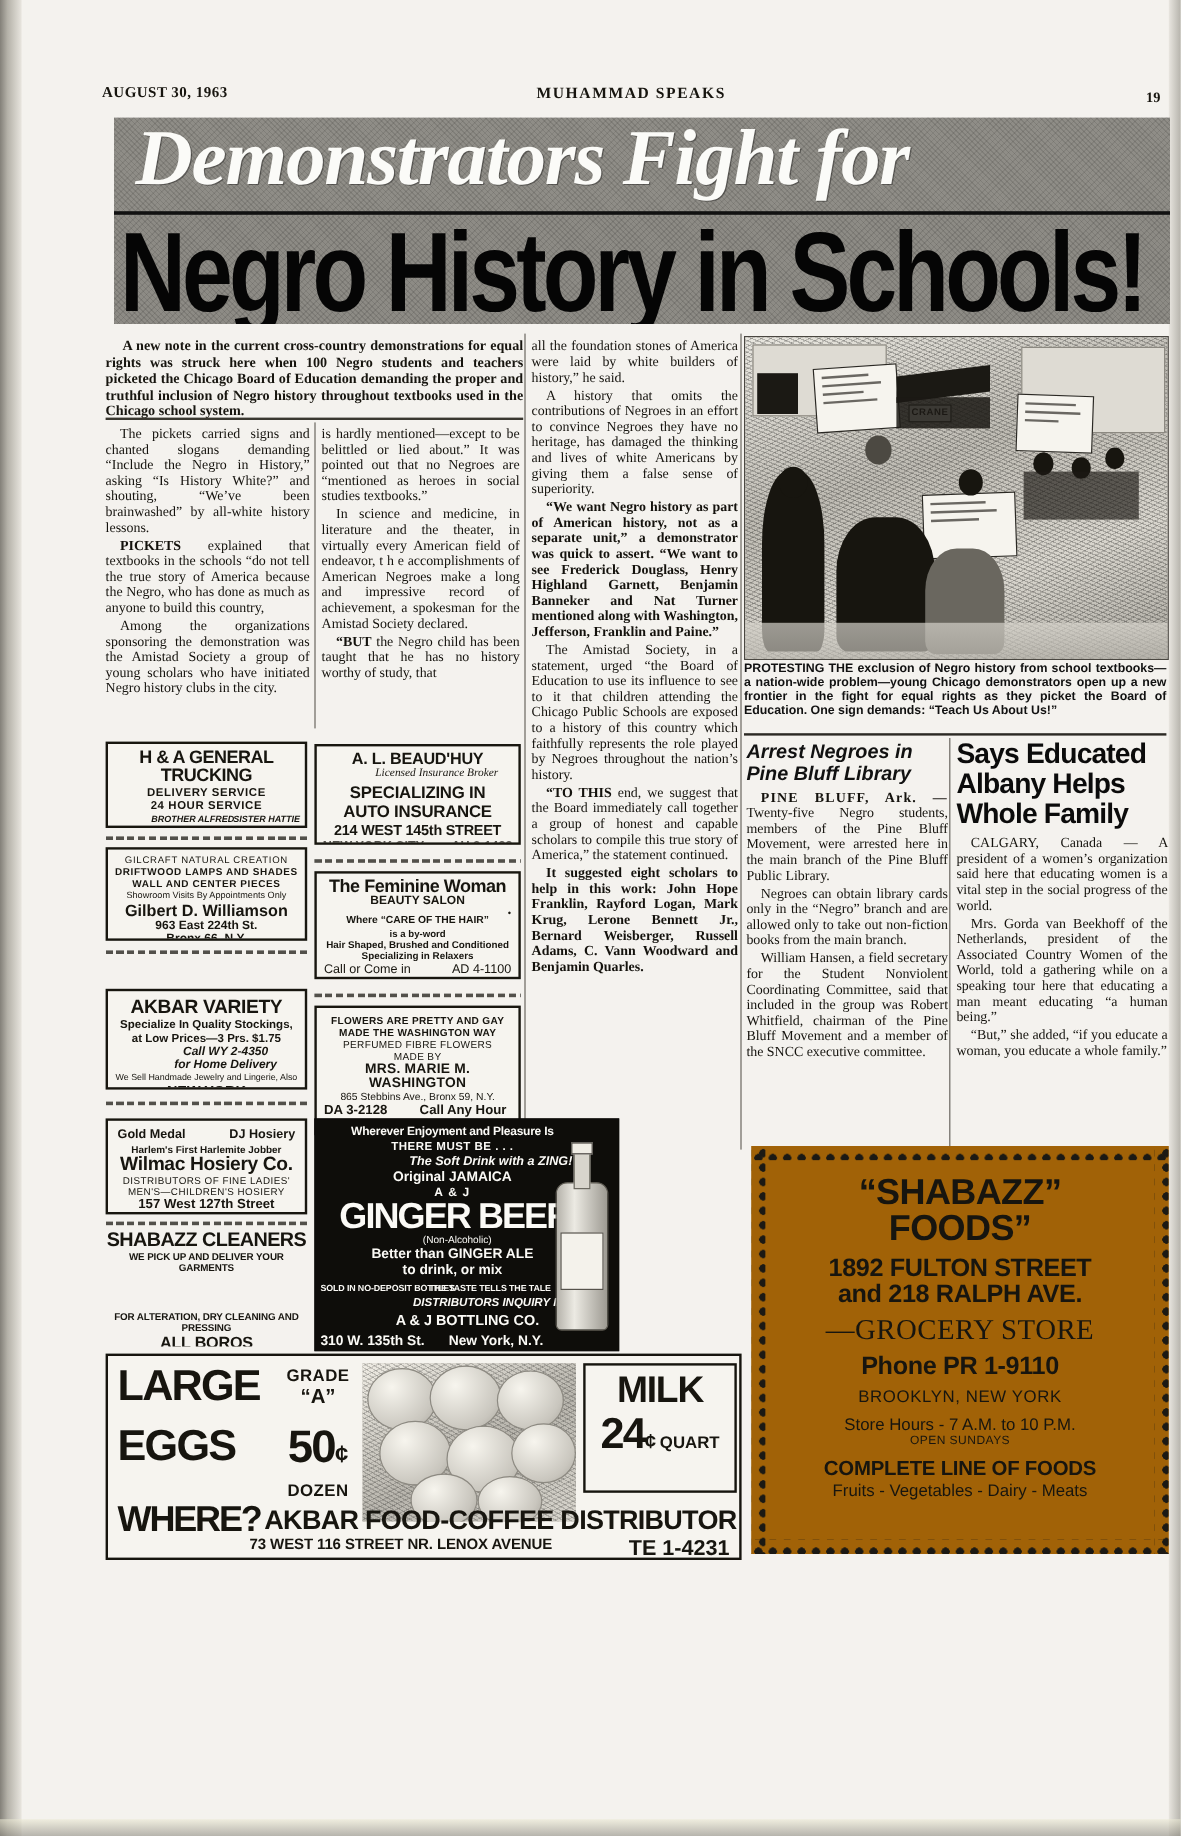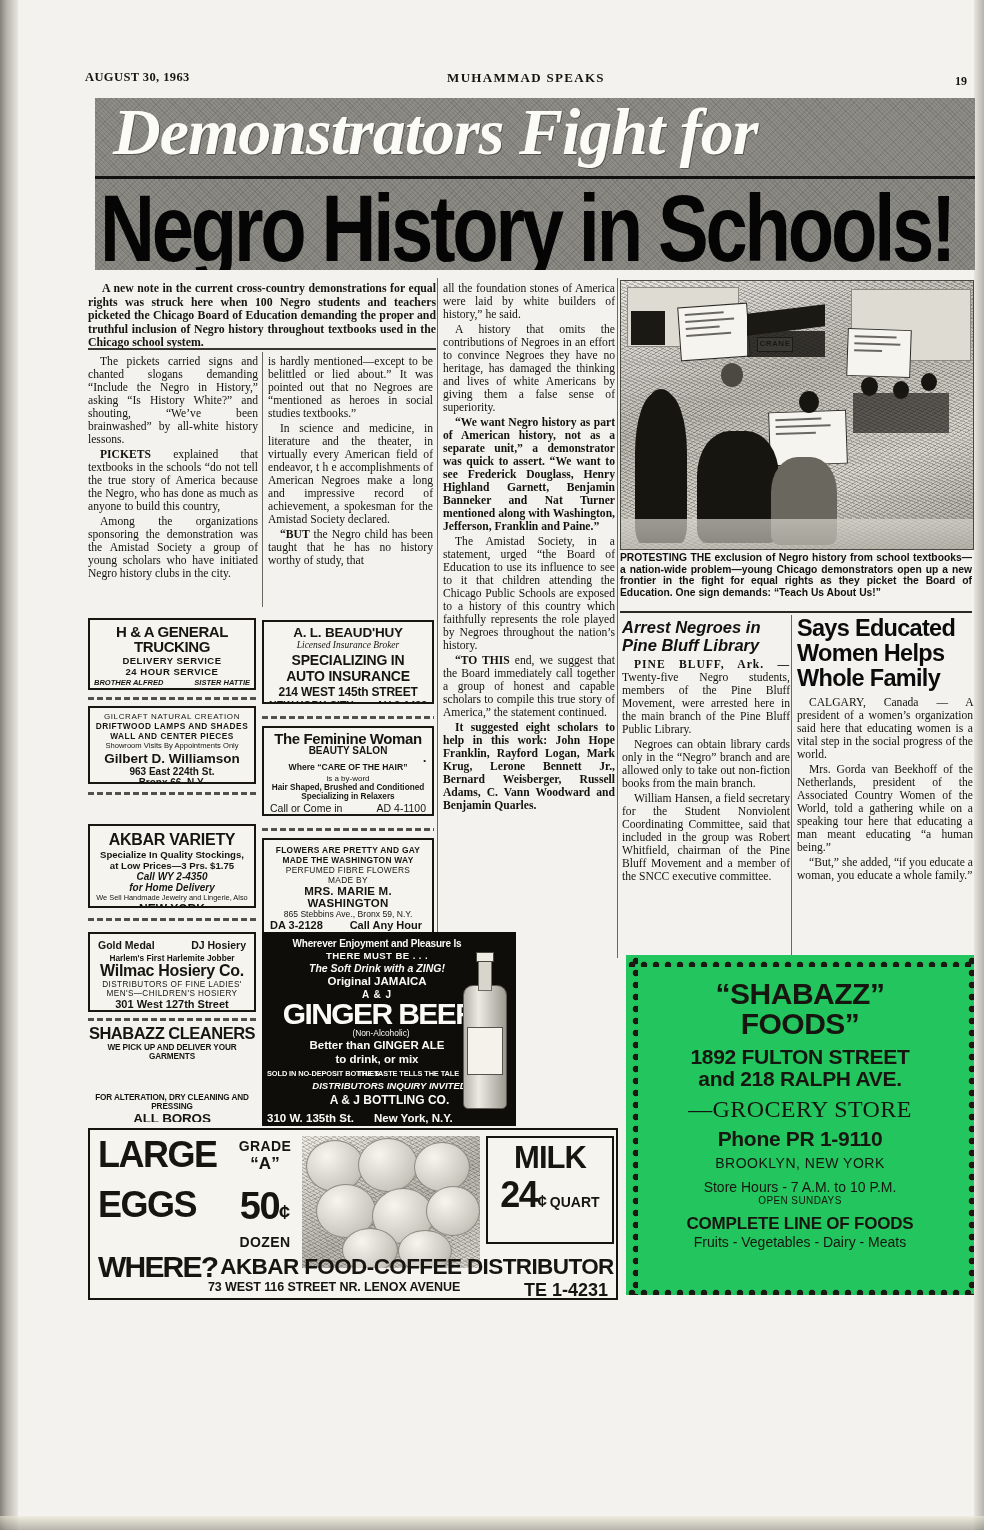--- a/index.html
+++ b/index.html
@@ -174,38 +174,38 @@
   }
   .adbox.plain { border:none; background:transparent; }
   .ad-sep {
     position:absolute; height:3px;
     background:repeating-linear-gradient(90deg,#2a2822 0 6px, transparent 6px 9px);
     opacity:.8;
   }
   .a-sans { font-family:"Liberation Sans", sans-serif; }
   .a-serif { font-family:"Liberation Serif", serif; }
   .b { font-weight:bold; }
-  .i { font-style:italic; }
+  .i { font-style:italic;padding-left:32px; }
 
   .ginger {
     position:absolute; left:262px; top:932px; width:252px; height:192px;
     background:#0e0d0a; border:1px solid #0e0d0a; overflow:hidden;
   }
   .ginger .t { color:#fbfaf6; text-align:center; font-family:"Liberation Sans", sans-serif; }
   .bottle {
     position:absolute; right:8px; top:22px; width:46px; height:152px;
   }
   .bottle .neck { position:absolute; left:17px; top:0; width:12px; height:34px; background:#d8d5cc; border:1px solid #6c6960;}
   .bottle .cap { position:absolute; left:15px; top:-3px; width:16px; height:8px; background:#efece4; border:1px solid #4a4741;}
   .bottle .body { position:absolute; left:2px; top:30px; width:42px; height:122px; background:linear-gradient(90deg,#b5b2aa,#eceae3 35%,#9d9a92); border:1px solid #5d5a52; border-radius:10px 10px 5px 5px;}
   .bottle .label { position:absolute; left:6px; top:72px; width:34px; height:46px; background:#f4f2eb; border:1px solid #55524b;}
 
   .shabazz-foods {
     position:absolute; left:626px; top:955px; width:348px; height:340px;
-    background:#22c55e;
+    background:#a16207;
     box-sizing:border-box;
     text-align:center;
     overflow:hidden;
   }
   .scallop-h {
     position:absolute; height:12px; left:0; width:348px;
     background:radial-gradient(circle at 6px 10px, #1b1914 0 3.2px, transparent 3.6px) repeat-x;
     background-size:12px 12px;
   }
   .scallop-v {
@@ -344,21 +344,21 @@
       <div class="art-col" style="position:relative; left:0; top:0; width:168px;">
         <p><span style="letter-spacing:1px;font-weight:bold;">PINE BLUFF, Ark. —</span> <span>Twenty-five Negro students, members of the Pine Bluff Movement, were arrested here in the main branch of the Pine Bluff Public Library.</span></p>
         <p>Negroes can obtain library cards only in the “Negro” branch and are allowed only to take out non-fiction books from the main branch.</p>
         <p>William Hansen, a field secretary for the Student Nonviolent Coordinating Committee, said that included in the group was Robert Whitfield, chairman of the Pine Bluff Movement and a member of the SNCC executive committee.</p>
       </div>
     </div>
     <div class="col-rule-v" style="left:791px; top:615px; height:340px;"></div>
 
     <div style="position:absolute; left:797px; top:616px; width:176px;">
       <div class="story-hd-big">Says Educated</div>
-      <div class="story-hd-big">Women Helps</div>
+      <div class="story-hd-big">Albany Helps</div>
       <div class="story-hd-big" style="margin-bottom:5px;">Whole Family</div>
       <div class="art-col" style="position:relative; left:0; top:0; width:176px;">
         <p><span>CALGARY, Canada — A</span> <span>president of a women’s organization said here that educating women is a vital step in the social progress of the world.</span></p>
         <p>Mrs. Gorda van Beekhoff of the Netherlands, president of the Associated Country Women of the World, told a gathering while on a speaking tour here that educating a man meant educating “a human being.”</p>
         <p>“But,” she added, “if you educate a woman, you educate a whole family.”</p>
       </div>
     </div>
 
     <div class="adbox" style="left:88px; top:618px; width:168px; height:72px;">
       <div class="a-sans b" style="font-size:15px; letter-spacing:-.4px; margin-top:3px;">H &amp; A GENERAL</div>
@@ -398,21 +398,21 @@
 
     <div class="adbox" style="left:88px; top:932px; width:168px; height:80px;">
       <div style="position:relative; height:14px; margin-top:5px;">
         <span class="a-sans b" style="position:absolute; left:8px; font-size:10.5px;">Gold Medal</span>
         <span class="a-sans b" style="position:absolute; right:8px; font-size:10.5px;">DJ Hosiery</span>
       </div>
       <div class="a-sans b" style="font-size:8.3px;">Harlem's First Harlemite Jobber</div>
       <div class="a-sans b" style="font-size:16px; letter-spacing:-.3px; margin-top:-1px;">Wilmac Hosiery Co.</div>
       <div class="a-sans" style="font-size:8.2px; letter-spacing:.4px;">DISTRIBUTORS OF FINE LADIES'</div>
       <div class="a-sans" style="font-size:8.2px; letter-spacing:.4px;">MEN'S—CHILDREN'S HOSIERY</div>
-      <div class="a-sans b" style="font-size:11px;">301 West 127th Street</div>
+      <div class="a-sans b" style="font-size:11px;">157 West 127th Street</div>
       <div style="position:relative; height:12px;">
         <span class="a-sans" style="position:absolute; left:5px; font-size:8.6px;">NEW YORK 27, N.Y.</span>
         <span class="a-sans" style="position:absolute; right:5px; font-size:8.6px;">UN 4-9266</span>
       </div>
     </div>
     <div class="ad-sep" style="left:88px; top:1018px; width:168px;"></div>
 
     <div class="adbox plain" style="left:88px; top:1022px; width:168px; height:100px;">
       <div class="a-sans b" style="font-size:16.5px; letter-spacing:-.5px; margin-top:2px;">SHABAZZ CLEANERS</div>
       <div class="a-sans b" style="font-size:8.2px; letter-spacing:-.1px;">WE PICK UP AND DELIVER YOUR GARMENTS</div>
@@ -436,21 +436,21 @@
     </div>
     <div class="ad-sep" style="left:262px; top:716px; width:172px;"></div>
 
     <div class="adbox" style="left:262px; top:726px; width:172px; height:90px;">
       <div class="a-sans b" style="font-size:15px; letter-spacing:-.4px; margin-top:2px;">The Feminine Woman</div>
       <div class="a-sans b" style="font-size:10px; margin-top:-2px;">BEAUTY SALON</div>
       <div style="position:relative;">
         <span class="a-sans b" style="font-size:8.6px;">Where “CARE OF THE HAIR”</span>
         <span class="a-sans" style="position:absolute; right:6px; font-size:8px;">•</span>
       </div>
-      <div class="a-sans" style="font-size:8px;">is a by-word</div>
+      <div class="a-sans" style="font-size:8px;font-weight:bold;">is a by-word</div>
       <div class="a-sans b" style="font-size:8.2px;">Hair Shaped, Brushed and Conditioned</div>
       <div class="a-sans b" style="font-size:8.2px;">Specializing in Relaxers</div>
       <div style="position:relative; height:14px; margin-top:1px;">
         <span class="a-sans" style="position:absolute; left:6px; font-size:10.5px;">Call or Come in</span>
         <span class="a-sans" style="position:absolute; right:6px; font-size:10.5px;">AD 4-1100</span>
       </div>
 
     </div>
     <div class="ad-sep" style="left:262px; top:828px; width:172px;"></div>
 

